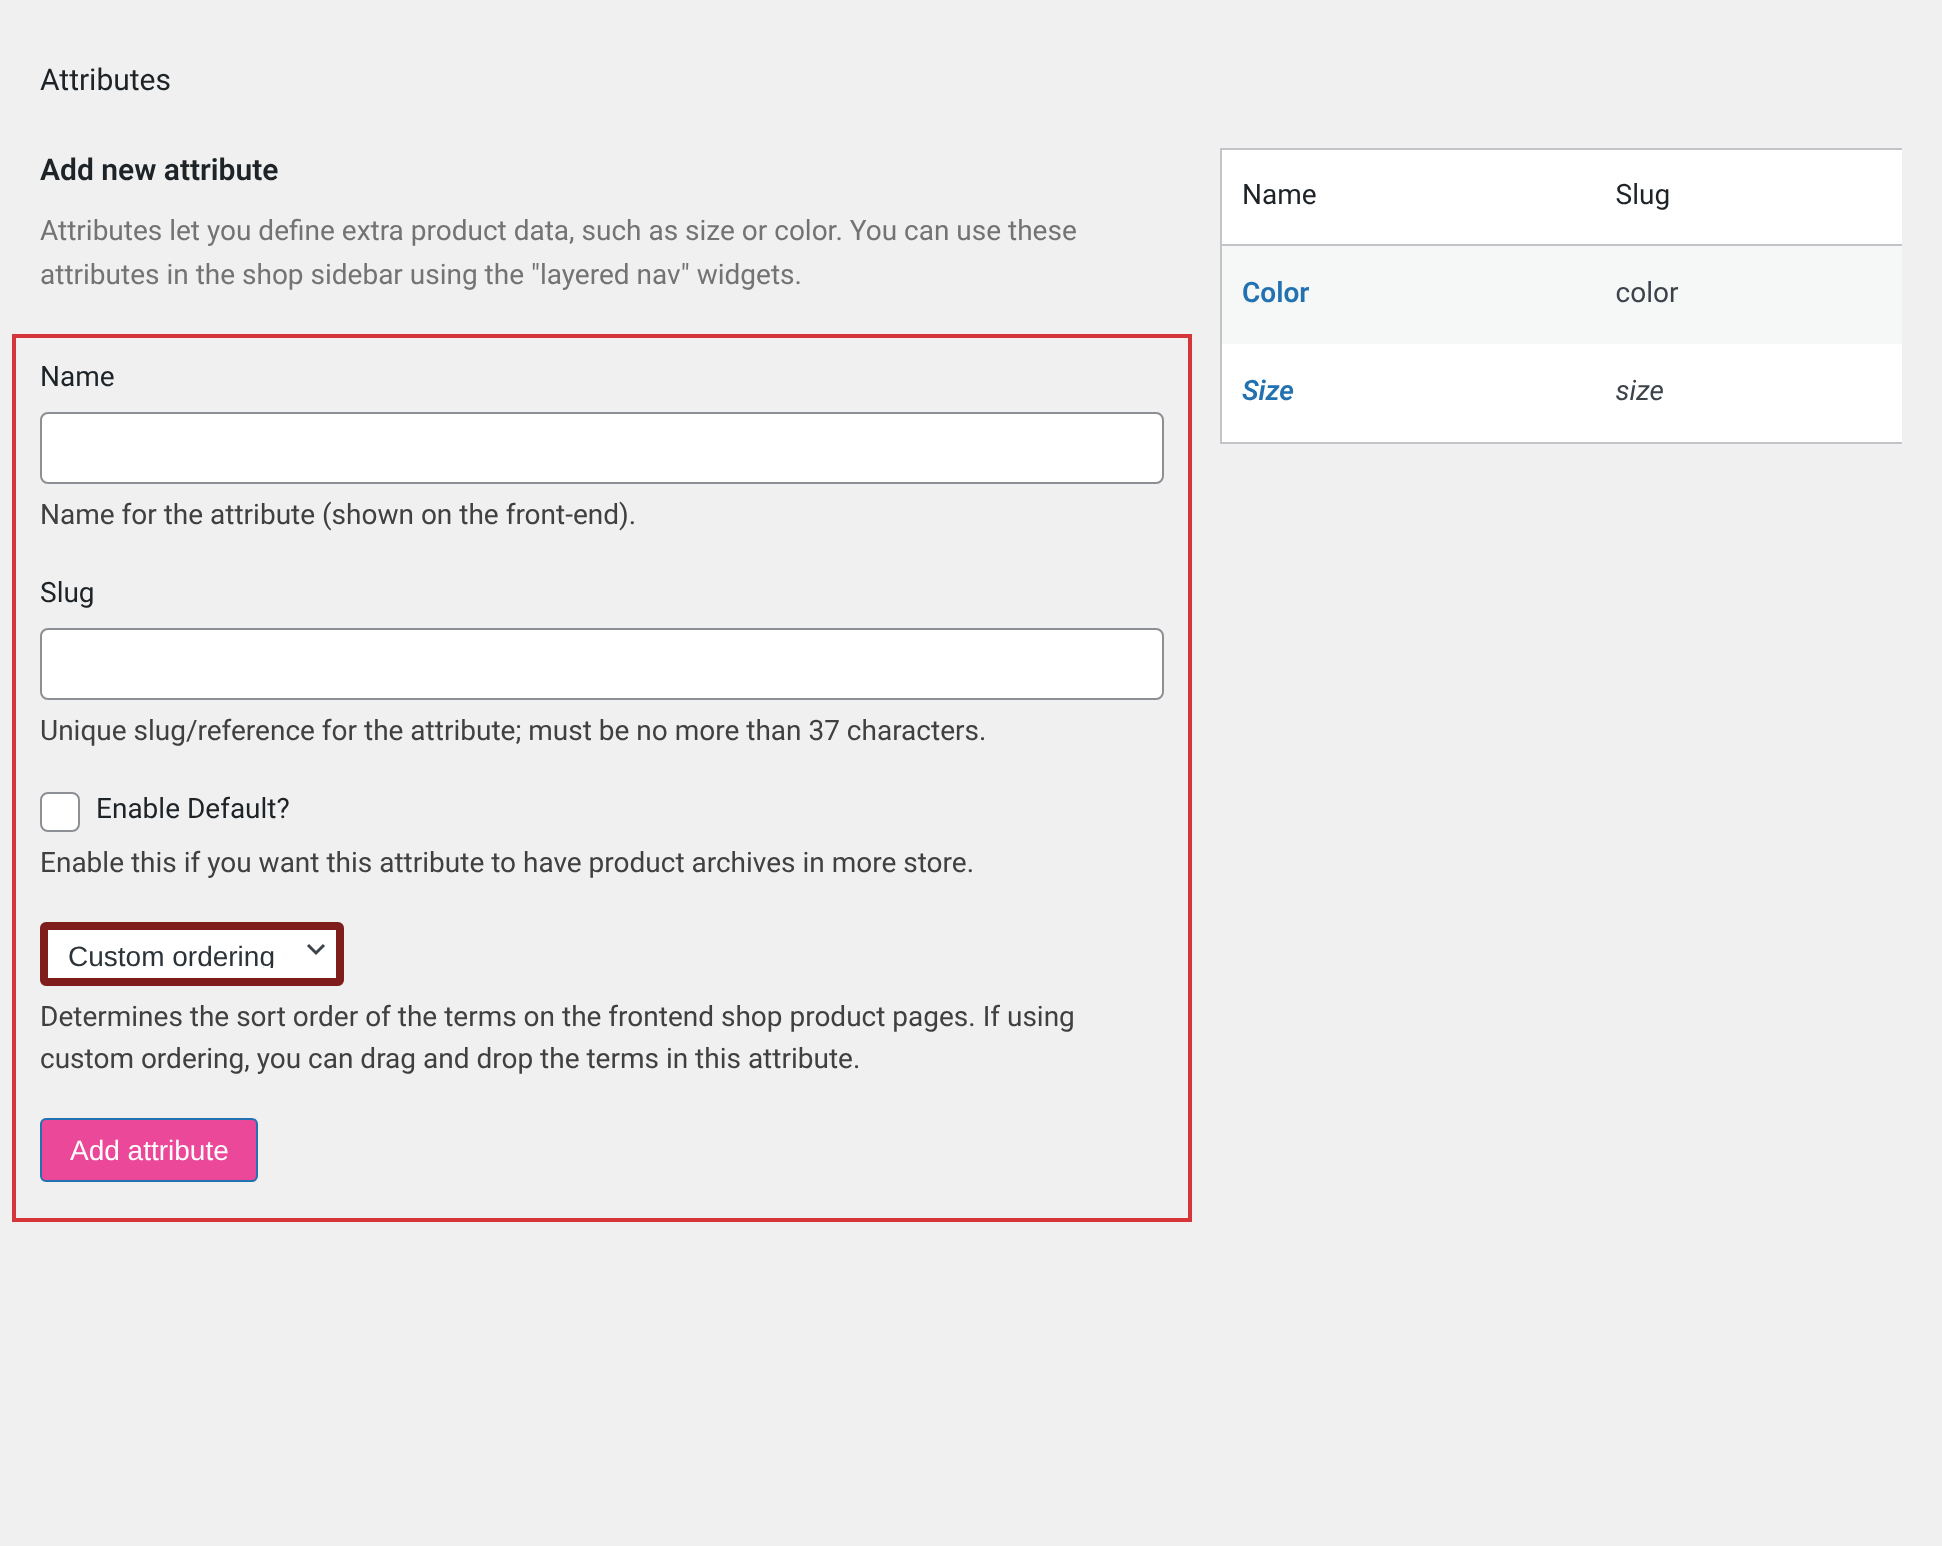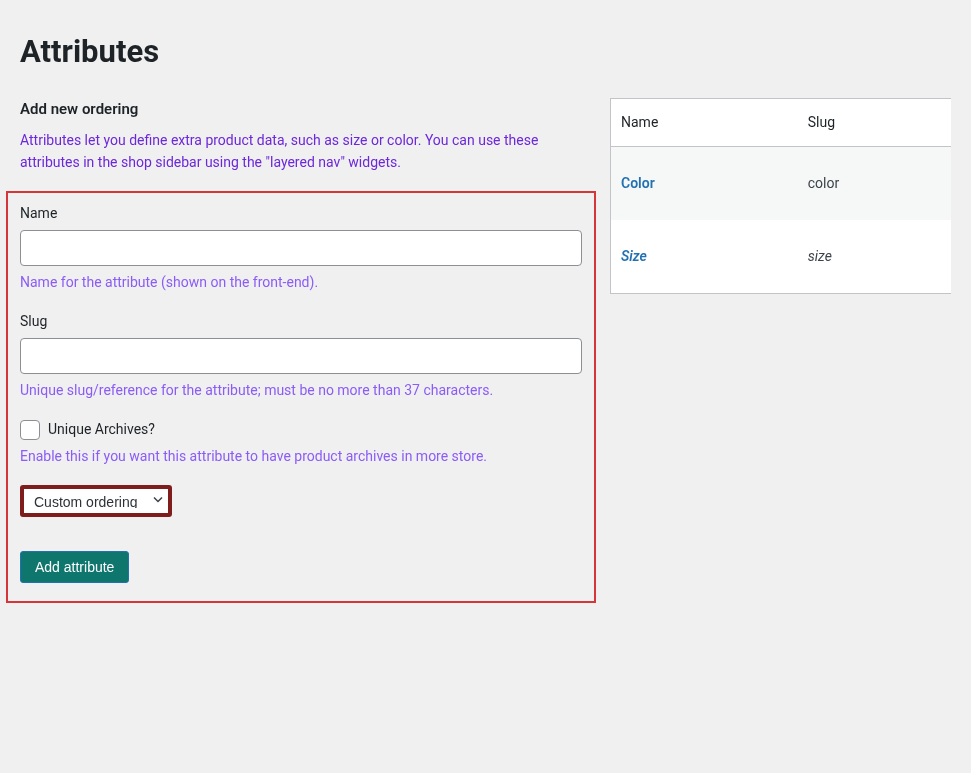--- a/index.html
+++ b/index.html
@@ -14,22 +14,22 @@
       font-size: 14px;
       line-height: 1.5;
       width: 971px;
       height: 773px;
       overflow: hidden;
     }
     .wrap {
       padding: 20px 20px 0 20px;
     }
     h1.page-title {
-      font-size: 31px;
-      font-weight: 700;
+      font-size: 15px;
+      font-weight: 400;
       color: #1d2327;
       margin: 0 0 5px 0;
       padding: 9px 0 4px 0;
     }
     .layout {
       display: flex;
       gap: 20px;
       margin-top: 18px;
     }
     .left-col {
@@ -39,21 +39,21 @@
       flex: 1;
     }
     .section-title {
       font-size: 15px;
       font-weight: 600;
       color: #1d2327;
       margin-bottom: 10px;
     }
     .intro-text {
       font-size: 14px;
-      color: #6d28d9;
+      color: #737373;
       margin-bottom: 18px;
       line-height: 1.55;
     }
     .form-box {
       border: 2px solid #d63638;
       padding: 10px 12px 18px 12px;
       margin-left: -14px;
       margin-right: -6px;
     }
     .form-field {
@@ -70,21 +70,21 @@
       height: 36px;
       padding: 4px 8px;
       border: 1px solid #8c8f94;
       border-radius: 4px;
       background: #fff;
       font-size: 14px;
       color: #2c3338;
     }
     .description {
       font-size: 14px;
-      color: #8b5cf6;
+      color: #404040;
       margin-top: 6px;
       line-height: 1.5;
     }
     .checkbox-row {
       display: flex;
       align-items: center;
       gap: 8px;
       margin-bottom: 6px;
     }
     .checkbox {
@@ -117,47 +117,47 @@
       cursor: pointer;
     }
     .select-chevron {
       position: absolute;
       right: 8px;
       top: 50%;
       transform: translateY(-50%);
       pointer-events: none;
     }
     .primary-button {
-      background: #0f766e;
+      background: #ec4899;
       color: #fff;
       border: 1px solid #2271b1;
       border-radius: 3px;
       padding: 7px 14px;
       font-size: 14px;
       cursor: pointer;
-      margin-top: 16px;
+      margin-top: 0;
     }
     .attributes-table {
       width: 100%;
       border-collapse: collapse;
       background: #fff;
       border: 1px solid #c3c4c7;
       border-right: none;
     }
     .attributes-table th {
       text-align: left;
       font-weight: 400;
       font-size: 14px;
       color: #1d2327;
       padding: 13px 10px;
       border-bottom: 1px solid #c3c4c7;
       background: #fff;
     }
     .attributes-table td {
-      padding: 26px 10px;
+      padding: 14px 10px;
       font-size: 14px;
       vertical-align: top;
     }
     .attributes-table tr.odd {
       background: #f6f7f7;
     }
     .attributes-table tr.even {
       background: #fff;
       font-style: italic;
     }
@@ -174,56 +174,57 @@
     .col-slug { width: 45%; }
   </style>
 </head>
 <body>
 
 <div class="wrap">
   <h1 class="page-title">Attributes</h1>
 
   <div class="layout">
     <div class="left-col">
-      <h2 class="section-title">Add new ordering</h2>
+      <h2 class="section-title">Add new attribute</h2>
       <p class="intro-text">Attributes let you define extra product data, such as size or color. You can use these attributes in the shop sidebar using the "layered nav" widgets.</p>
 
       <div class="form-box">
 
         <div class="form-field">
           <label>Name</label>
           <input type="text" class="text-input" value="" style="">
           <p class="description">Name for the attribute (shown on the front-end).</p>
         </div>
 
         <div class="form-field">
           <label>Slug</label>
           <input type="text" class="text-input" value="" style="">
           <p class="description">Unique slug/reference for the attribute; must be no more than 37 characters.</p>
         </div>
 
         <div class="form-field">
           <div class="checkbox-row">
             <input type="checkbox" class="checkbox" style="">
-            <span class="checkbox-label">Unique Archives?</span>
+            <span class="checkbox-label">Enable Default?</span>
           </div>
           <p class="description">Enable this if you want this attribute to have product archives in more store.</p>
         </div>
 
         <div class="form-field">
           <div class="select-wrap">
             <select class="select">
               <option>Custom ordering</option>
             </select>
             <span class="select-chevron">
               <svg width="12" height="12" viewBox="0 0 12 12">
                   <path d="M2 4 L6 8 L10 4" stroke="#3c434a" stroke-width="1.5" fill="none"></path>
                 </svg>
             </span>
           </div>
+          <p class="description">Determines the sort order of the terms on the frontend shop product pages. If using custom ordering, you can drag and drop the terms in this attribute.</p>
         </div>
 
         <button class="primary-button">Add attribute</button>
 
       </div>
     </div>
 
     <div class="right-col">
       <table class="attributes-table">
         <thead>

